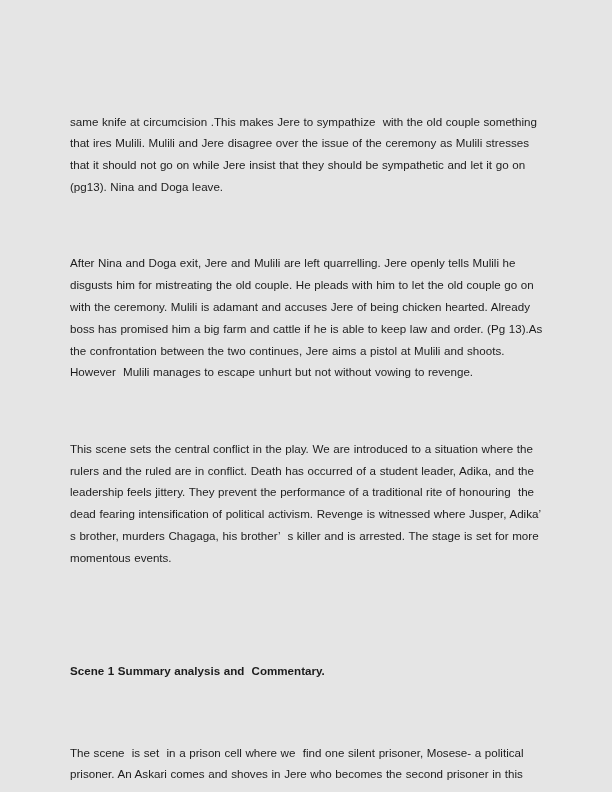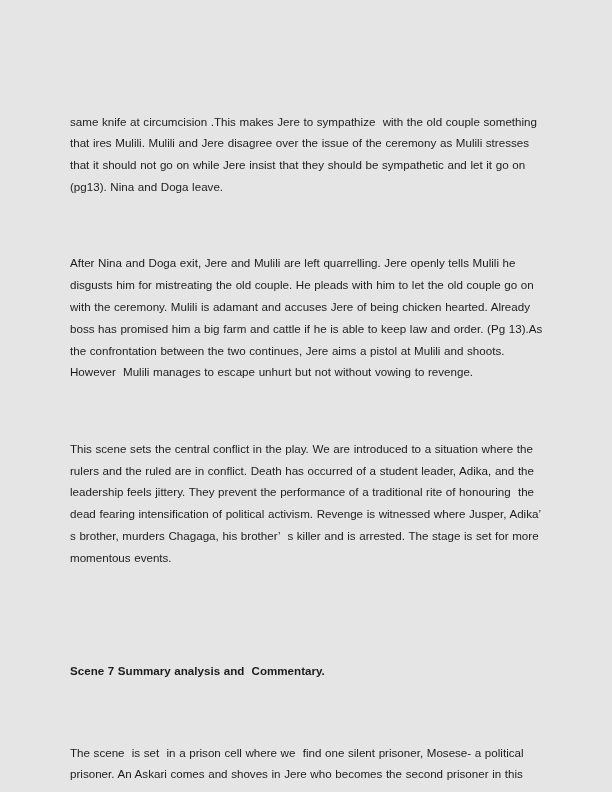--- a/index.html
+++ b/index.html
@@ -41,16 +41,16 @@
   }
 </style>
 </head>
 <body>
 
 <div class="page">
   <div class="content">
     <p class="para">same knife at circumcision .This makes Jere to sympathize  with the old couple something that ires Mulili. Mulili and Jere disagree over the issue of the ceremony as Mulili stresses that it should not go on while Jere insist that they should be sympathetic and let it go on (pg13). Nina and Doga leave.</p>
     <p class="para">After Nina and Doga exit, Jere and Mulili are left quarrelling. Jere openly tells Mulili he disgusts him for mistreating the old couple. He pleads with him to let the old couple go on with the ceremony. Mulili is adamant and accuses Jere of being chicken hearted. Already boss has promised him a big farm and cattle if he is able to keep law and order. (Pg 13).As the confrontation between the two continues, Jere aims a pistol at Mulili and shoots. However  Mulili manages to escape unhurt but not without vowing to revenge.</p>
     <p class="para"><span class="u">This scene sets the central conflict in the play. We are introduced to a situation where the rulers and the ruled are in conflict.</span><span> Death has occurred of a student leader, Adika, </span><span class="u">and the leadership feels jittery.</span><span> </span><span class="u">They prevent the performance of a traditional rite of honouring  the dead fearing intensification of political activism.</span><span> Revenge is witnessed where Jusper, Adika’  s brother, murders Chagaga, his brother’  s killer and is arrested. The stage is set for more momentous events.</span></p>
-    <h2 class="section-heading">Scene 7 Summary analysis and  Commentary.</h2>
+    <h2 class="section-heading">Scene 1 Summary analysis and  Commentary.</h2>
     <p class="para">The scene  is set  in a prison cell where we  find one silent prisoner, Mosese- a political prisoner. An Askari comes and shoves in Jere who becomes the second prisoner in this cell. The conflicts  between Mulili and Jere over the question of whether to allow or not to allow the shaving ceremony to go on has landed Jere in prison.  As Jere is being pushed into the cell, there  is a confrontation between him and the Askari .From the exchange, the Askari concludes that Jere must be a lunatic. It is learnt that every prisoner here undergoes some elaborate “ rehabilitation”   before they are allowed to mix with the others. Rehabilitation in this case meaning some bating or oppression. Jere</p>
   </div>
 </div>
 
 </body></html>

